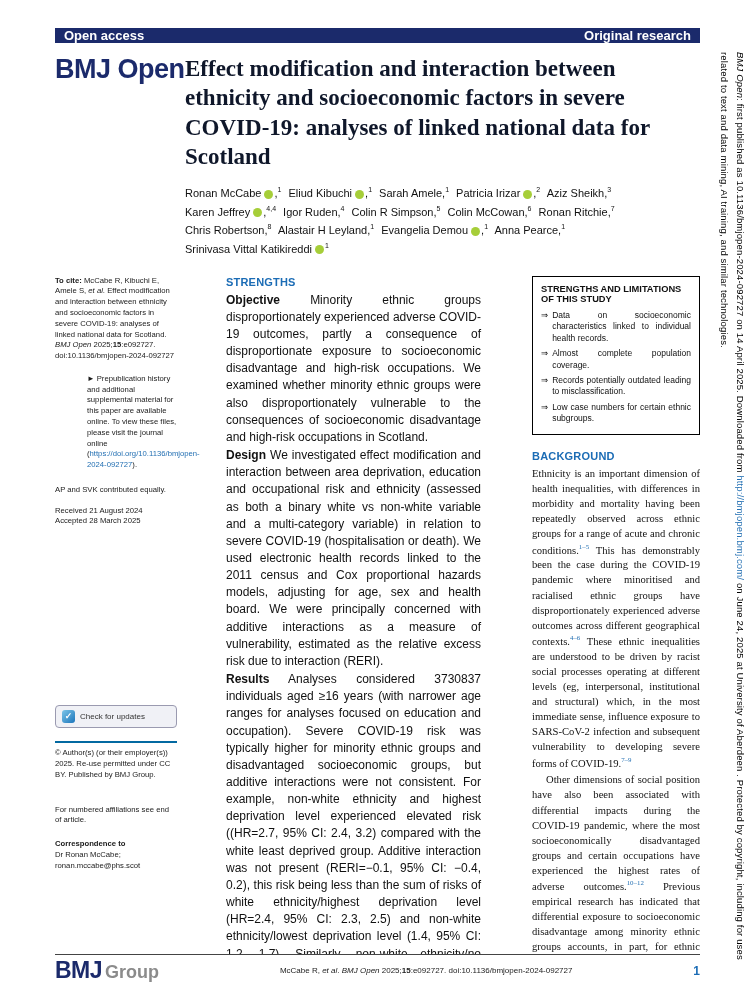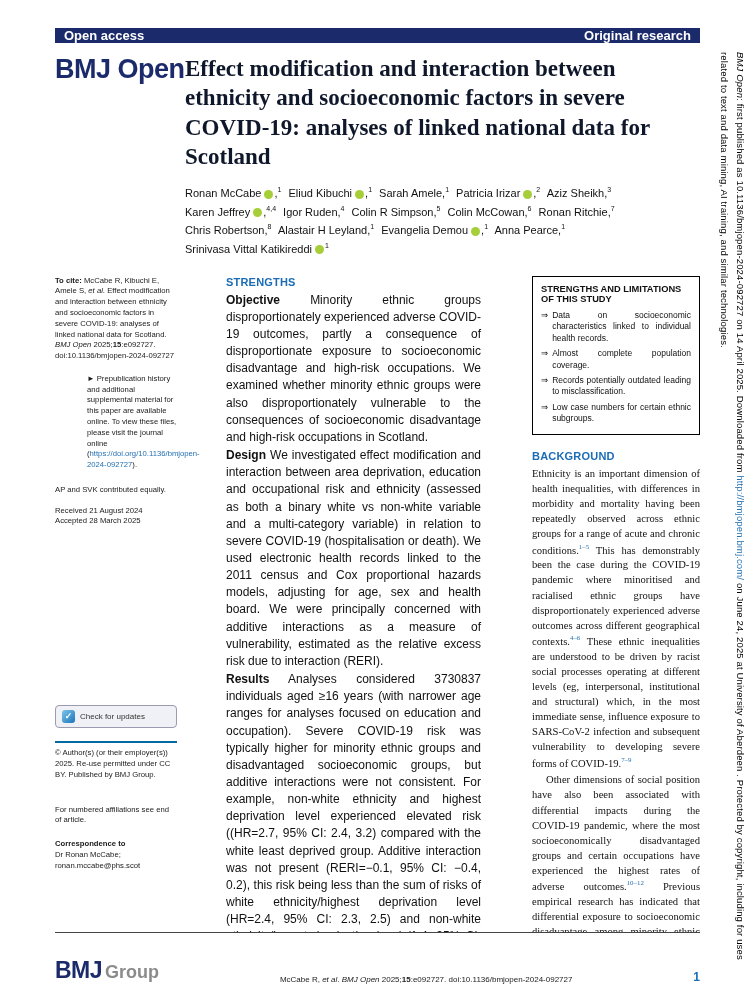--- a/index.html
+++ b/index.html
@@ -61,22 +61,22 @@
   .s-arrow{margin-right:4px;flex:0 0 auto;}
   .s-text{flex:1;text-align:justify;}
 
   
   .body-p{font-family:"Liberation Serif",serif;font-size:10.6px;line-height:1.43;text-align:justify;margin:0;}
   .body-p.indent{text-indent:14px;margin-top:2px;}
   sup.ref{color:#2470b3;font-size:0.65em;}
   .link{color:#2470b3;}
 
   
-  .footer{margin-top:auto;border-top:1.5px solid #444;padding-top:24px;margin-bottom:16px;
-          display:flex;align-items:flex-end;}
+  .footer{margin-top:auto;border-top:1.5px solid #444;padding-top:2px;margin-bottom:16px;
+          display:flex;align-items:center;}
   .f-logo{display:flex;align-items:baseline;flex:0 0 auto;}
   .f-bmj{font-size:23px;font-weight:bold;color:#1b2a6b;letter-spacing:-0.5px;}
   .f-group{font-size:18px;color:#8b8b8b;font-weight:bold;margin-left:3px;}
   .f-cite{flex:1 1 auto;text-align:center;font-size:8px;color:#222;}
   .f-page{flex:0 0 auto;font-size:12px;font-weight:bold;color:#1b6cb5;}
 
   
   .side-strip{position:absolute;top:52px;right:2px;width:46px;height:925px;
               writing-mode:vertical-rl;font-size:9.5px;line-height:1.7;color:#000;letter-spacing:0.15px;}
 </style>

